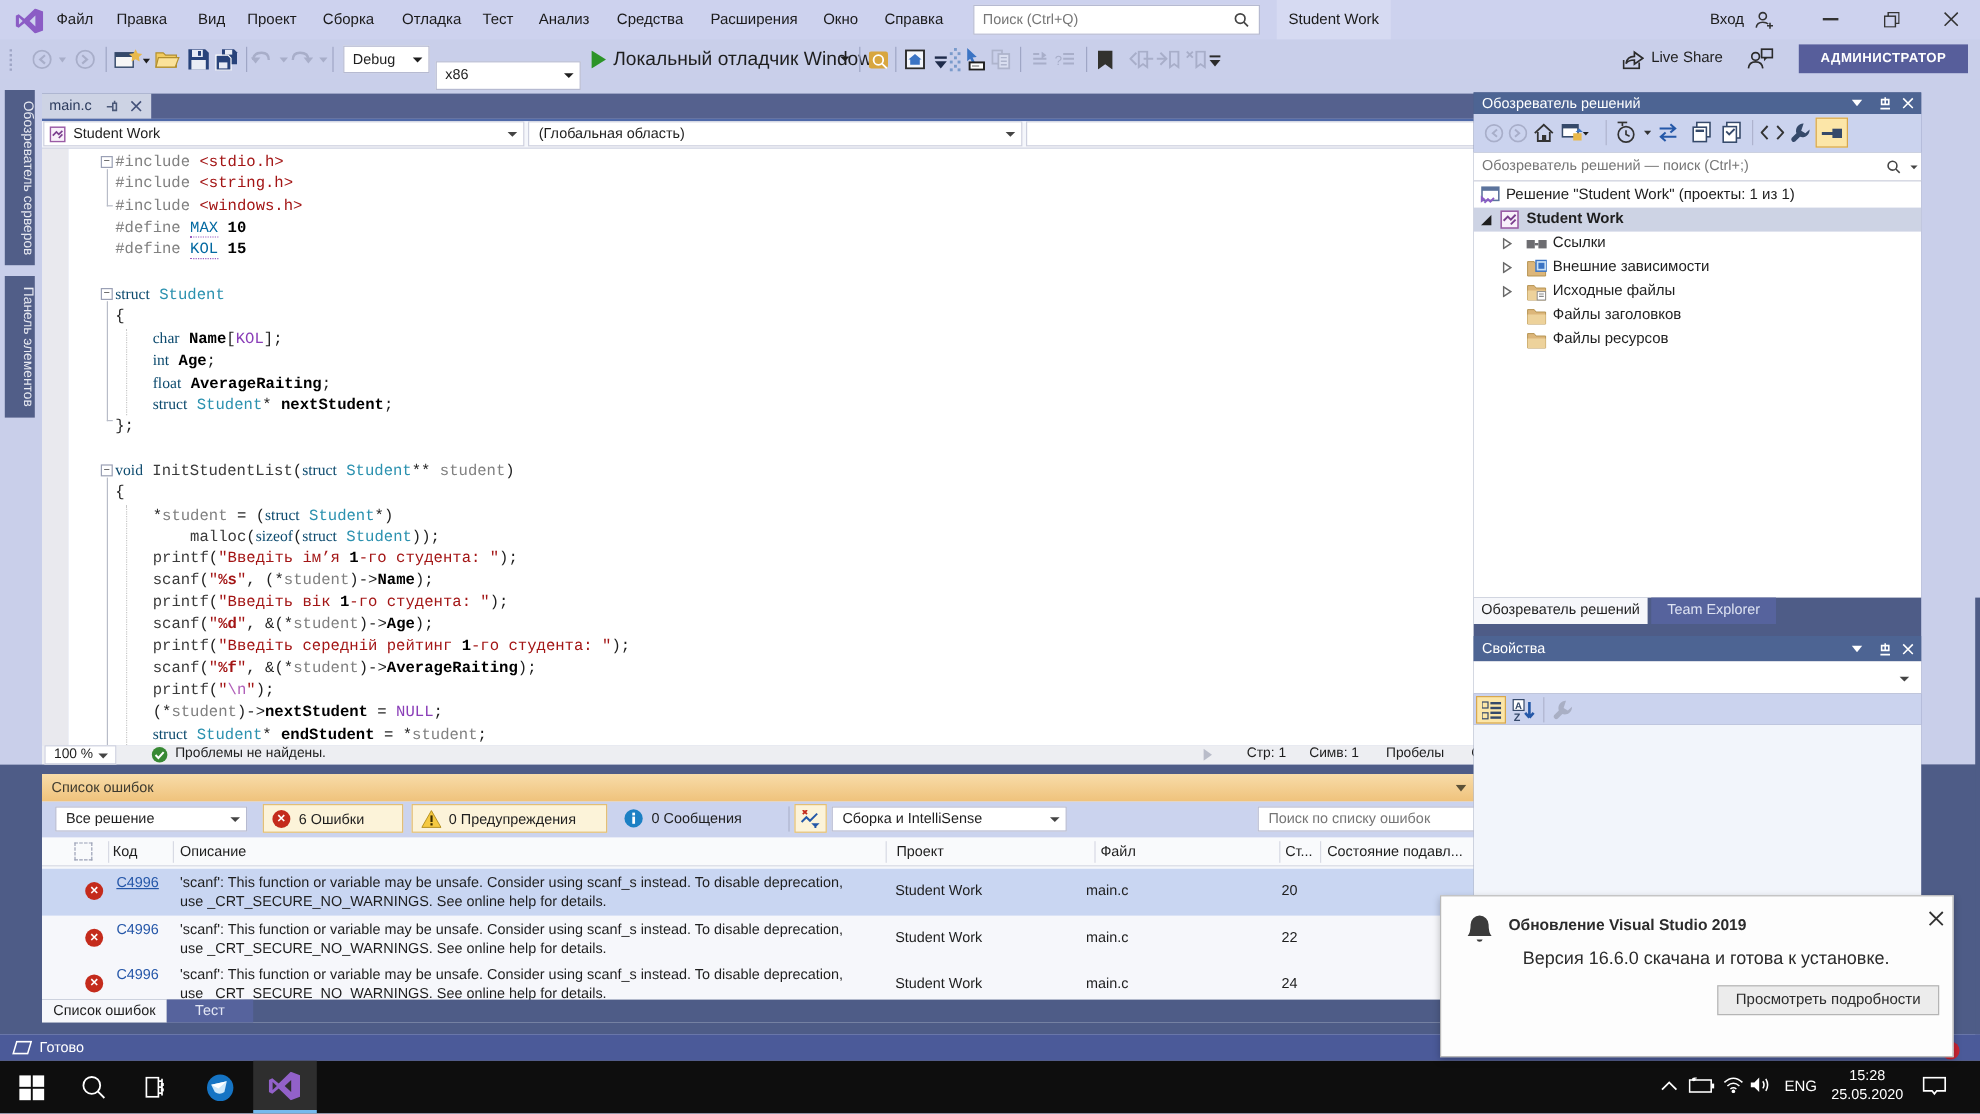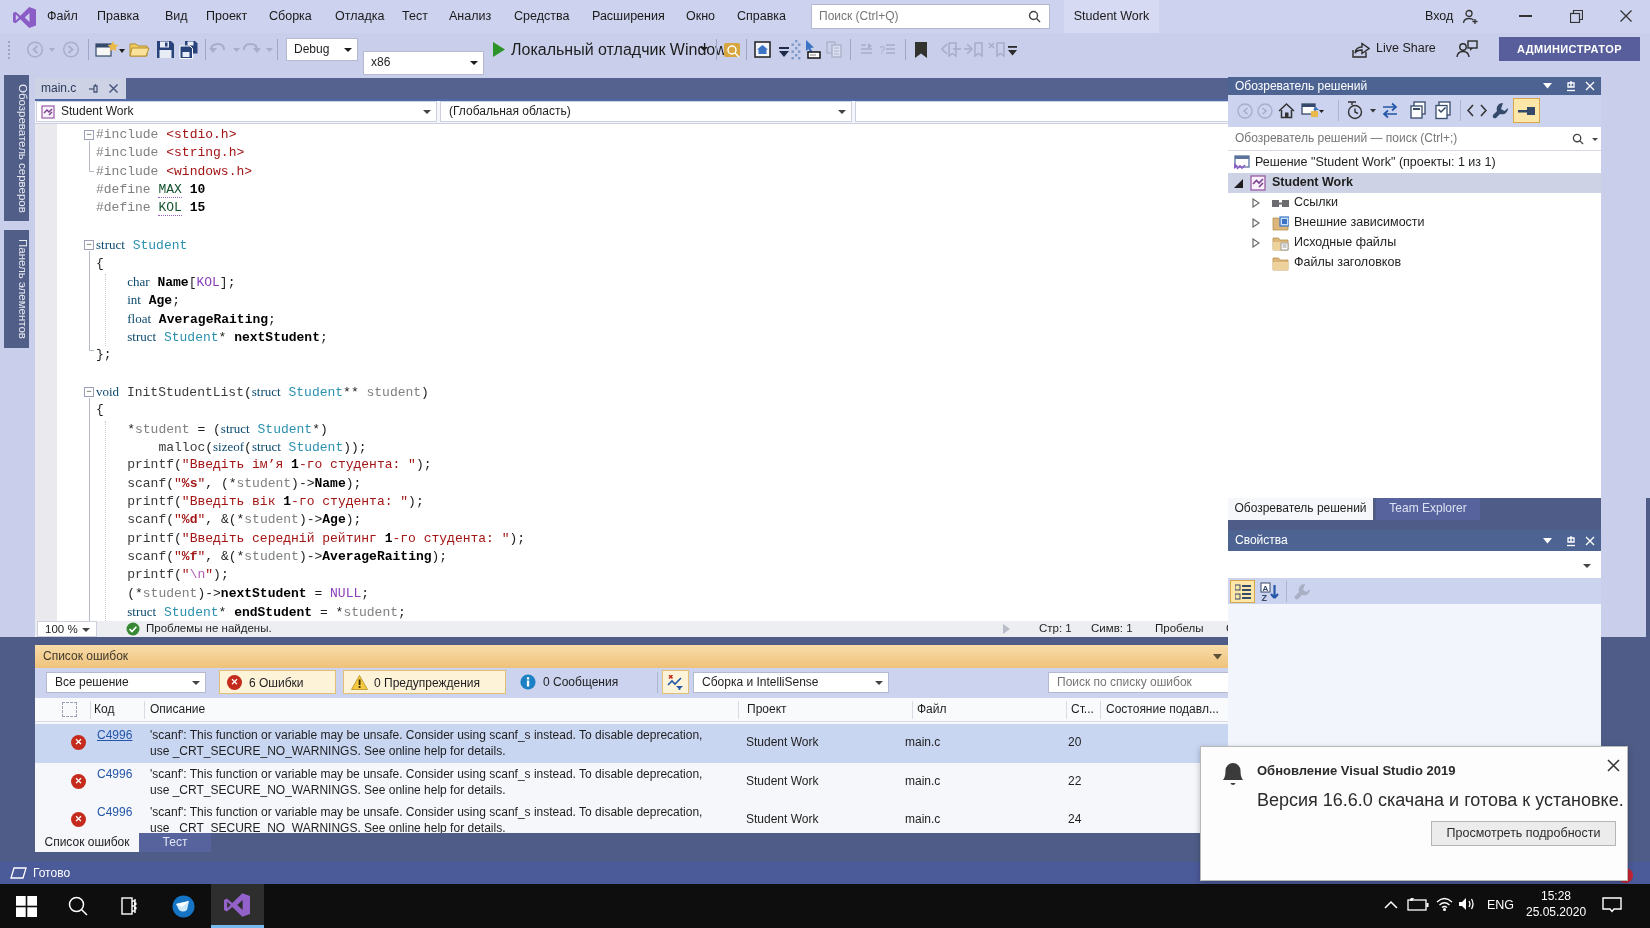--- a/index.html
+++ b/index.html
@@ -24,21 +24,21 @@
 #navbar{left:35px;top:101px;width:1228px;height:23px;background:#F4F6FB;border-bottom:1px solid #CDD0DF;}
 #glyphmargin{left:35px;top:124px;width:22px;height:497px;background:#E9E9EE;}
 #codearea{left:57px;top:124px;width:1189px;height:497px;background:#ffffff;font-family:"Liberation Mono",monospace;font-size:13px;white-space:pre;}
 #vscroll{left:1246px;top:124px;width:17px;height:497px;background:#E8E8EC;}
 #edstatus{left:35px;top:621px;width:1228px;height:16px;background:#EDEEF2;font-size:11.5px;}
 
 .cl{position:absolute;left:39px;height:18.35px;line-height:18.35px;}
 .pp{color:#808080;}.str{color:#A31515;}.kw{color:#0c4a6e;font-family:Liberation Serif, serif;}.ty{color:#2B91AF;}
 .mac{color:#8A3EB8;}.fn{color:#3B3B3B;}.gy{color:#808080;}.fld{font-weight:bold;color:#000;}
 .num{font-weight:bold;color:#000;}.esc{color:#B05EB8;}.fmt{color:#A31515;font-weight:bold;}
-.macu{color:#14532d;border-bottom:1.5px dotted #9a5fc0;margin-top:40px;}
+.macu{color:#0369a1;border-bottom:1.5px dotted #9a5fc0;margin-top:40px;}
 .cbox{position:absolute;width:10px;height:10px;border:1px solid #9AA0B5;background:#fff;color:#444;font-size:9px;line-height:8px;text-align:center;font-family:"Liberation Mono",monospace;}
 
 #errlist{left:35px;top:645px;width:1227px;height:207px;background:#F6F7FB;}
 #errhdr{left:0;top:0;width:1227px;height:23px;background:linear-gradient(#F8DCA9,#EFC27B);color:#3E3A2E;line-height:23px;padding-left:8px;font-size:12px;}
 #errtools{left:0;top:23px;width:1227px;height:30px;background:#CBD3EE;}
 #errcols{left:0;top:53px;width:1211px;height:24px;background:#F9FAFC;border-bottom:1px solid #D8DAE4;color:#1e1e1e;}
 .colsep{position:absolute;top:3px;height:18px;width:1px;background:#D8DAE4;}
 .errrow{position:absolute;left:0;width:1211px;height:39px;font-size:12px;}
 .erricon{position:absolute;width:15px;height:15px;border-radius:50%;background:#C42B1C;color:#fff;text-align:center;line-height:15px;font-size:9px;font-weight:bold;}
 #errtabs{left:0;top:188px;width:1227px;height:19px;background:#4E5C87;}
@@ -586,20 +586,27 @@
         </svg>
       <span class="abs" style="left:66px;top:2px;">Исходные файлы</span>
     </div>
     <div class="abs" style="left:0;top:102px;width:373px;height:20px;">
       <svg class="abs" style="left:44px;top:3px" width="17" height="15" viewBox="0 0 17 15">
           <path d="M1 2 h5.5 l1.5 2 H16 v10 H1 Z" fill="#DCB67A" stroke="#B5924F" stroke-width="0.8"></path>
           <path d="M1 6 h15 v8 h-15 z" fill="#EDD29B"></path>
         </svg>
       <span class="abs" style="left:66px;top:2px;">Файлы заголовков</span>
     </div>
+    <div class="abs" style="left:0;top:122px;width:373px;height:20px;">
+      <svg class="abs" style="left:44px;top:3px" width="17" height="15" viewBox="0 0 17 15">
+          <path d="M1 2 h5.5 l1.5 2 H16 v10 H1 Z" fill="#DCB67A" stroke="#B5924F" stroke-width="0.8"></path>
+          <path d="M1 6 h15 v8 h-15 z" fill="#EDD29B"></path>
+        </svg>
+      <span class="abs" style="left:66px;top:2px;">Файлы ресурсов</span>
+    </div>
   </div>
   <div class="abs" style="left:0;top:421px;width:373px;height:22px;">
     <div class="abs" style="left:0;top:0;width:145px;height:22px;background:#F6F7FB;color:#1e1e1e;text-align:center;line-height:20px;">Обозреватель решений</div>
     <div class="abs" style="left:148px;top:0;width:104px;height:22px;background:#56639D;color:#DDE2F2;text-align:center;line-height:20px;">Team Explorer</div>
   </div>
   <div class="abs pnlhdr" style="left:0;top:453px;width:373px;height:21px;line-height:21px;padding-left:7px;">Свойства
     <svg class="abs" style="left:315px;top:8px" width="9" height="6" viewBox="0 0 9 6">
         <path d="M0 0 h9 l-4.5 5.5 z" fill="#fff"></path>
       </svg>
     <svg class="abs" style="left:337px;top:5px" width="12" height="12" viewBox="0 0 12 12">
@@ -726,18 +733,18 @@
       <path d="M1 1 H19 V12 H12 L10 14.5 L8 12 H1 Z" fill="none" stroke="#fff" stroke-width="1.4"></path>
     </svg>
 </div>
 
 <div class="abs" id="popup">
   <svg class="abs" style="left:20px;top:15px" width="24" height="27" viewBox="0 0 24 27">
       <path d="M12 1 a7.5 7.5 0 0 1 7.5 7.5 q0 7 2.5 9.5 H2 q2.5-2.5 2.5-9.5 A7.5 7.5 0 0 1 12 1 Z" fill="#3B3B3B"></path>
       <path d="M9.5 21 a2.6 2.6 0 0 0 5 0 Z" fill="#3B3B3B"></path>
     </svg>
   <span class="abs" style="left:56px;top:16px;font-size:13px;font-weight:bold;color:#2b2b2b;">Обновление Visual Studio 2019</span>
-  <span class="abs" style="left:56px;top:43px;font-size:18px;color:#2b2b2b;">Версия 16.6.0 скачана и готова к установке.</span>
+  <span class="abs" style="left:68px;top:43px;font-size:15px;color:#2b2b2b;">Версия 16.6.0 скачана и готова к установке.</span>
   <svg class="abs" style="left:406px;top:12px" width="13" height="13" viewBox="0 0 13 13">
       <path d="M1 1 L12 12 M12 1 L1 12" stroke="#333" stroke-width="1.5"></path>
     </svg>
   <div class="abs" style="left:230px;top:74px;width:185px;height:25px;background:#ECECEC;border:1px solid #B5B5B5;text-align:center;line-height:23px;font-size:12.5px;color:#2b2b2b;">Просмотреть подробности</div>
 </div>
 
 </body></html>

